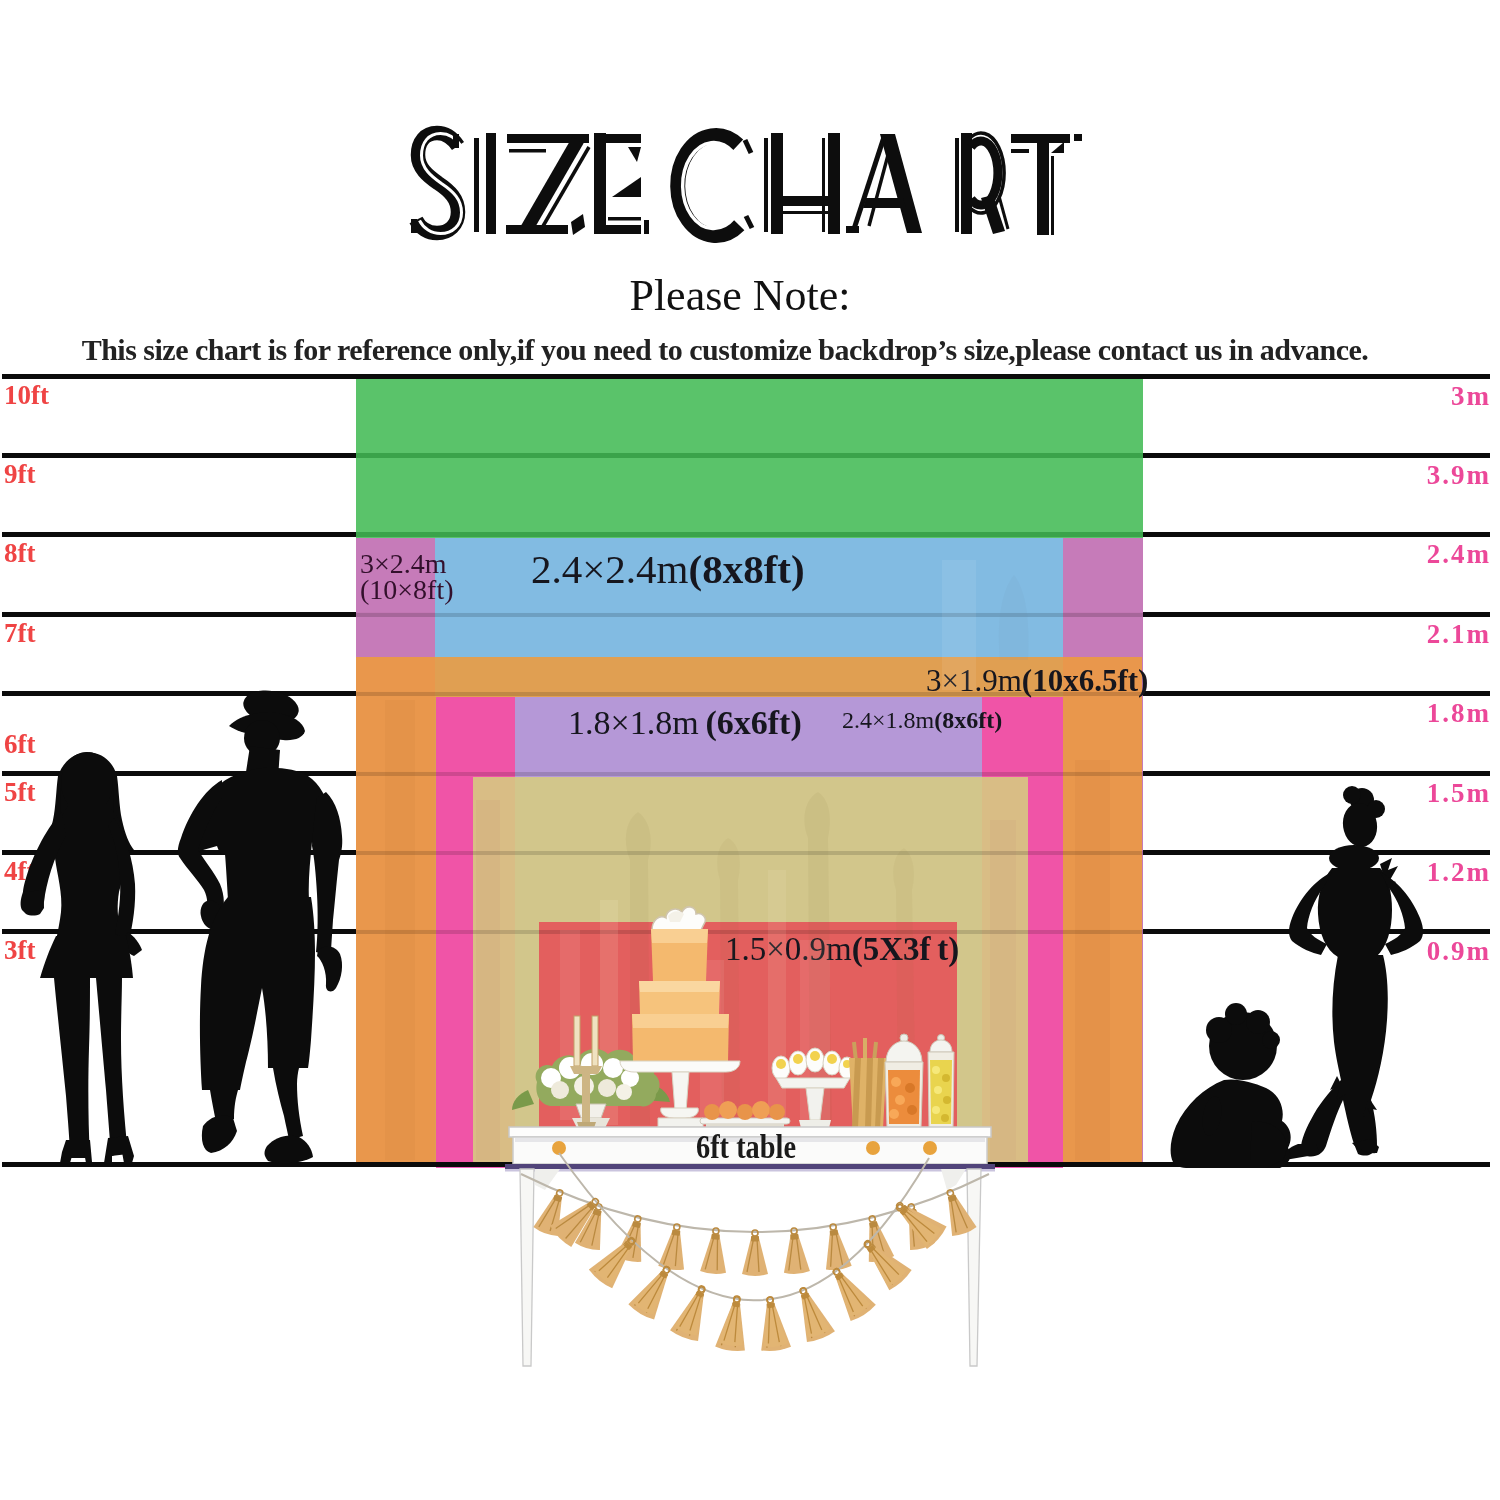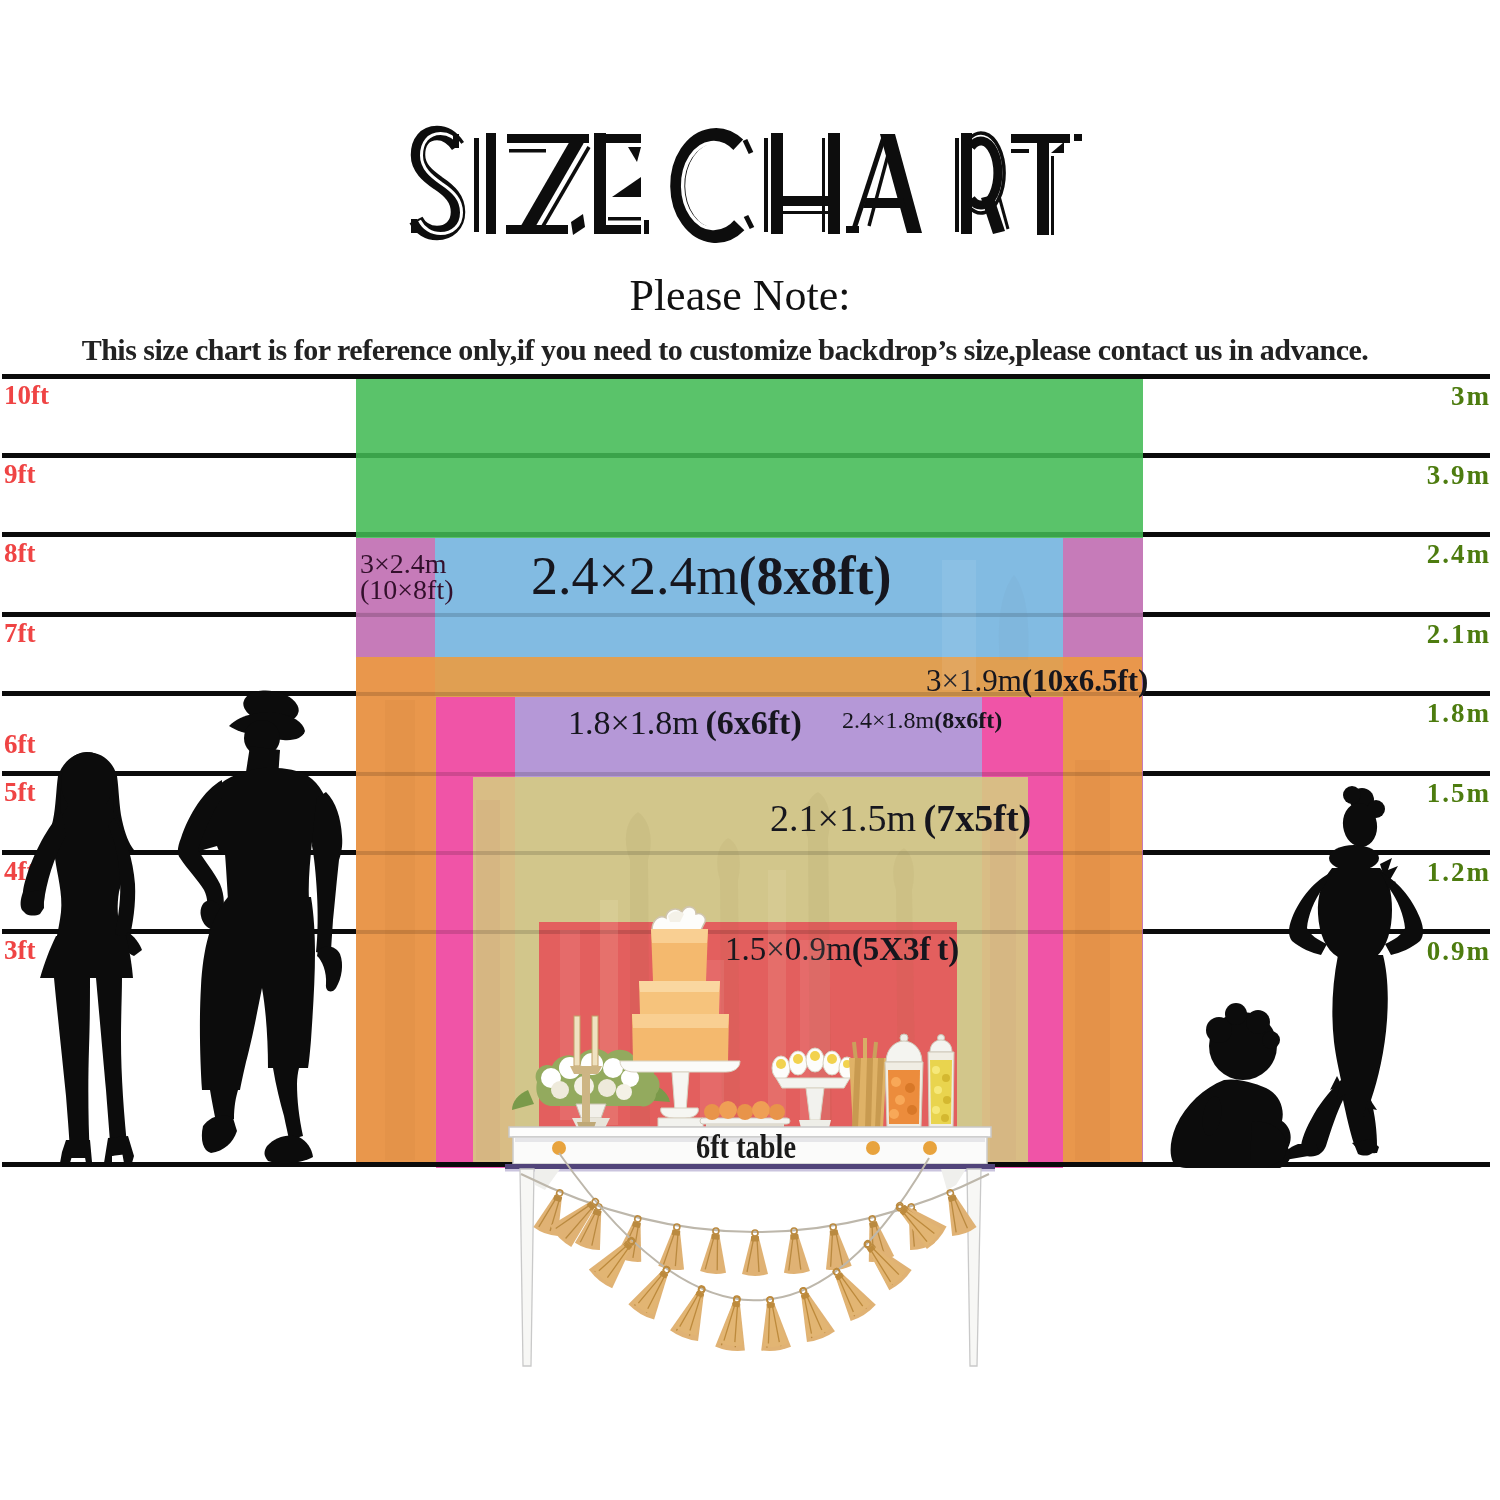--- a/index.html
+++ b/index.html
@@ -2,21 +2,21 @@
 <html><head>
 <meta charset="utf-8">
 <style>
   html,body{margin:0;padding:0;}
   #page{position:relative;width:1500px;height:1500px;background:#fff;overflow:hidden;
         font-family:"Liberation Serif", serif;}
   .hline{position:absolute;left:2px;width:1488px;height:5px;background:#0b0b0b;}
   .rect{position:absolute;}
   .seam{position:absolute;height:4px;background:rgba(0,0,0,0.14);}
   .lftlab{position:absolute;left:4px;font-weight:bold;font-size:27px;color:#ef4444;line-height:1;}
-  .rgtlab{position:absolute;right:9px;font-weight:bold;font-size:27px;color:#4d7c0f;line-height:1;text-align:left;letter-spacing:2px;}
+  .rgtlab{position:absolute;right:9px;font-weight:bold;font-size:27px;color:#ec4899;line-height:1;text-align:left;letter-spacing:2px;}
   .szlab{position:absolute;color:#16161e;white-space:nowrap;}
   svg{position:absolute;left:0;top:0;}
 </style>
 </head>
 <body>
 <div id="page">
 
   <div class="hline" style="top:374px;"></div>
 
   <div class="hline" style="top:453px;"></div>
@@ -77,31 +77,30 @@
   <div class="rgtlab" style="top:700px;">1.8m</div>
   <div class="rgtlab" style="top:780px;">1.5m</div>
   <div class="rgtlab" style="top:859px;">1.2m</div>
   <div class="rgtlab" style="top:938px;">0.9m</div>
 
   <div class="szlab" style="left:-10px;top:270px;width:1500px;text-align:center;font-size:44px;color:#111;">Please Note:</div>
 
   <div class="szlab" style="left:-25px;top:333px;width:1500px;text-align:center;font-size:30px;font-weight:bold;color:#222;letter-spacing:-0.5px;">This size chart is for reference only,if you need to customize backdrop’s size,please contact us in advance.</div>
 
 
-  <div class="szlab" style="left:531px;top:545px;font-size:54px;">2.4×2.4m<b>(8x8ft)</b></div>
+  <div class="szlab" style="left:531px;top:545px;font-size:41px;">2.4×2.4m<b>(8x8ft)</b></div>
 
   <div class="szlab" style="left:360px;top:551px;font-size:28px;line-height:0.92;color:#33102c;">3×2.4m<br>(10×8ft)</div>
 
   <div class="szlab" style="left:926px;top:663px;font-size:31px;">3×1.9m<b>(10x6.5ft)</b></div>
 
   <div class="szlab" style="left:568px;top:704px;font-size:34px;">1.8×1.8m <b>(6x6ft)</b></div>
 
   <div class="szlab" style="left:842px;top:707px;font-size:24px;">2.4×1.8m<b>(8x6ft)</b></div>
 
-  <div class="szlab" style="left:770px;top:796px;font-size:38px;">2.1×1.5m <b>(7x5ft)</b></div>
 
   <div class="szlab" style="left:725px;top:931px;font-size:33px;">1.5×0.9m<b>(5X3f t)</b></div>
 
   <svg width="1500" height="1500" viewBox="0 0 1500 1500">
 
     <g id="title" fill="#0d0d0d" stroke="none">
 
       <g>
         <path d="M458,146 C452,137 444,133 437,133 C425,133 418,142 418,155 C418,168 428,176 438,183 C450,191 458,199 458,212 C458,225 449,233 437,233 C428,233 420,228 416,220" fill="none" stroke="#0d0d0d" stroke-width="14.5"></path>
         <path d="M458,146 C452,137 444,133 437,133 C425,133 418,142 418,155 C418,168 428,176 438,183 C450,191 458,199 458,212 C458,225 449,233 437,233 C428,233 420,228 416,220" fill="none" stroke="#ffffff" stroke-width="3" transform="translate(3.5,0.5)"></path>

